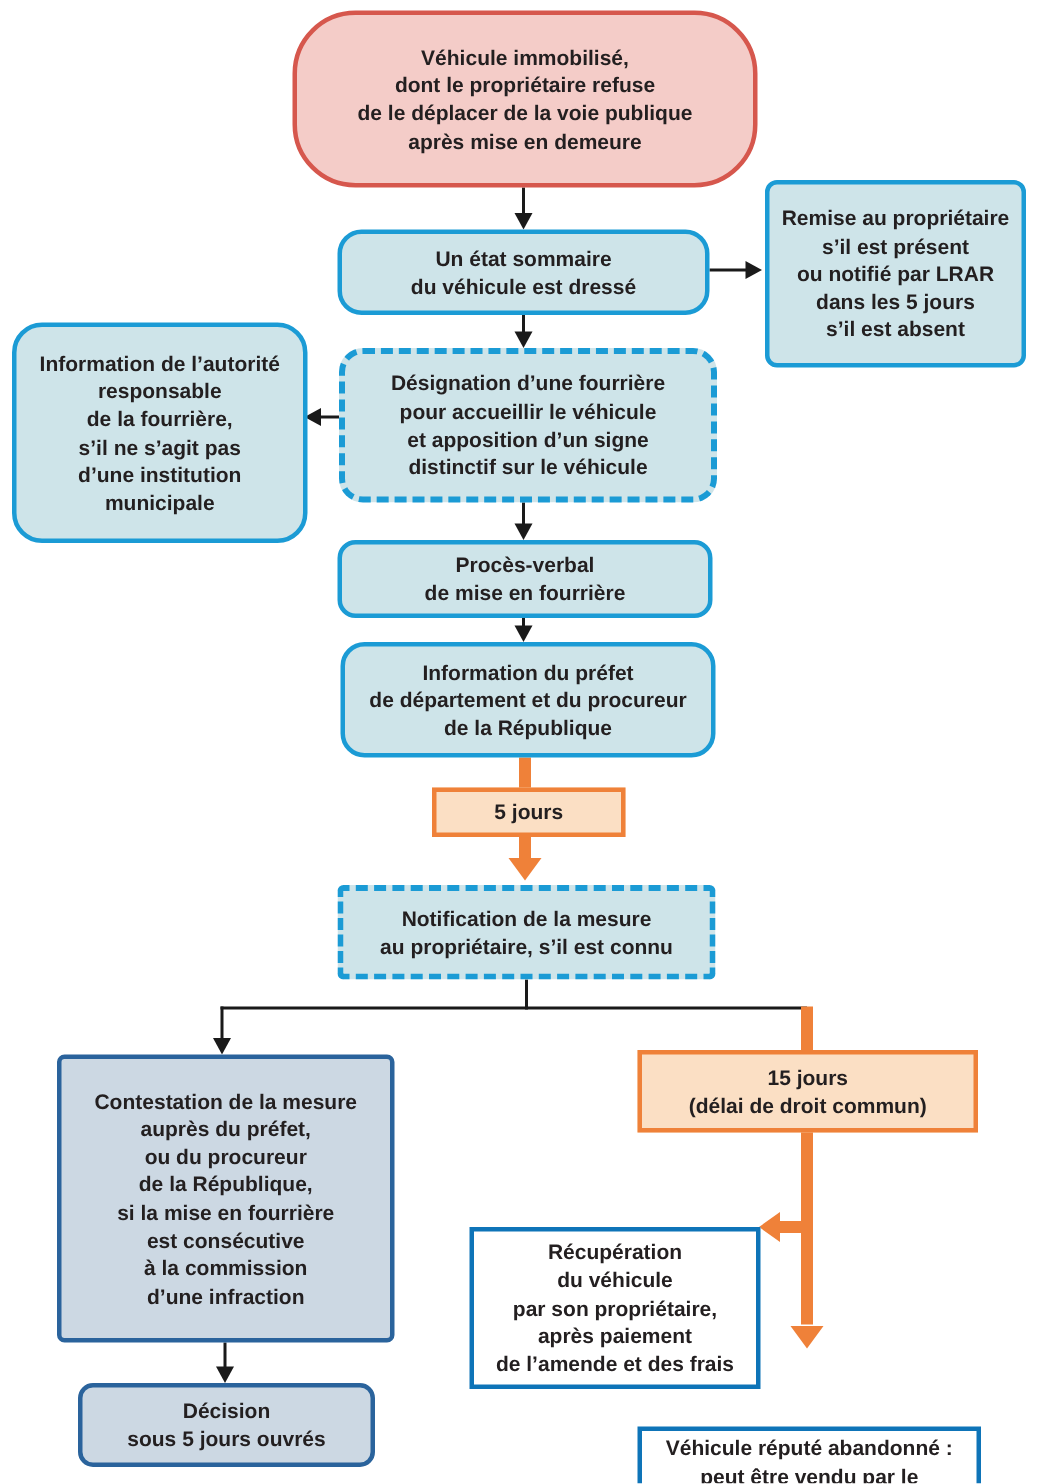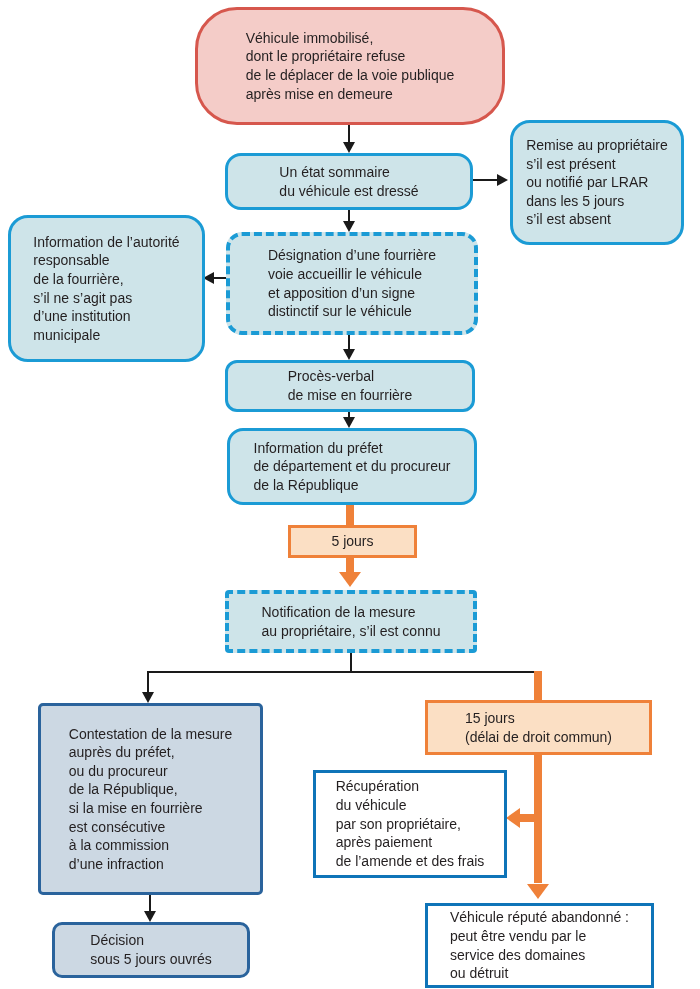--- a/index.html
+++ b/index.html
@@ -11,31 +11,33 @@
     font-family: "Liberation Sans", sans-serif;
     color: var(--text_color);
     overflow: hidden;
   }
   .node {
     position: absolute;
     box-sizing: border-box;
     display: flex;
     align-items: center;
     justify-content: center;
+    text-align: center;
     white-space: pre-line;
     font-size: 14px;
     line-height: 1.33;
     padding: 4px 8px;
+    font-weight: bold;
   }
   .teal        { background: var(--teal_fill);   border: 3px solid var(--blue_border); }
   .teal-dashed { background: var(--teal_fill);   border: 4px dashed var(--blue_border); }
   .pink        { background: var(--pink_fill);   border: 3px solid var(--red_border); }
   .orange-box  { background: var(--orange_fill); border: 3px solid var(--orange); }
   .slate       { background: var(--slate_fill);  border: 3px solid var(--navy_border); }
-  .white-blue  { background: var(--white_fill);  border: 3px solid var(--white_box_border); }
+  .white-blue  { background: var(--white_fill);  border: 3px solid var(--white_box_border); margin-top: 48px; }
 
   .line  { position: absolute; background: var(--arrow_black); }
   .oline { position: absolute; background: var(--orange); }
   .tri   { position: absolute; width: 0; height: 0; }
   .tri.down-b  { border-left: 6px solid transparent; border-right: 6px solid transparent; border-top: 11px solid var(--arrow_black); }
   .tri.right-b { border-top: 6px solid transparent; border-bottom: 6px solid transparent; border-left: 11px solid var(--arrow_black); }
   .tri.left-b  { border-top: 6px solid transparent; border-bottom: 6px solid transparent; border-right: 11px solid var(--arrow_black); }
   .tri.down-o  { border-left: 11px solid transparent; border-right: 11px solid transparent; border-top: 15px solid var(--orange); }
   .tri.left-o  { border-top: 10px solid transparent; border-bottom: 10px solid transparent; border-right: 14px solid var(--orange); }
 </style>
@@ -80,28 +82,28 @@
   <div class="tri left-o" style="left:506px;top:808px"></div>
 
   <div class="node pink" style="left:195px;top:7px;width:310px;height:118px;border-radius:42px">Véhicule immobilisé,
 dont le propriétaire refuse
 de le déplacer de la voie publique
 après mise en demeure</div>
 
   <div class="node teal" style="left:225px;top:153px;width:248px;height:57px;border-radius:16px">Un état sommaire
 du véhicule est dressé</div>
 
-  <div class="node teal" style="left:510px;top:120px;width:174px;height:125px;border-radius:20px">Remise au propriétaire
+  <div class="node teal" style="left:510px;top:120px;width:174px;height:125px;border-radius:8px">Remise au propriétaire
 s’il est présent
 ou notifié par LRAR
 dans les 5 jours
 s’il est absent</div>
 
   <div class="node teal-dashed" style="left:226px;top:232px;width:252px;height:103px;border-radius:16px">Désignation d’une fourrière
-voie accueillir le véhicule
+pour accueillir le véhicule
 et apposition d’un signe
 distinctif sur le véhicule</div>
 
   <div class="node teal" style="left:8px;top:215px;width:197px;height:147px;border-radius:20px">Information de l’autorité
 responsable
 de la fourrière,
 s’il ne s’agit pas
 d’une institution
 municipale</div>
 

